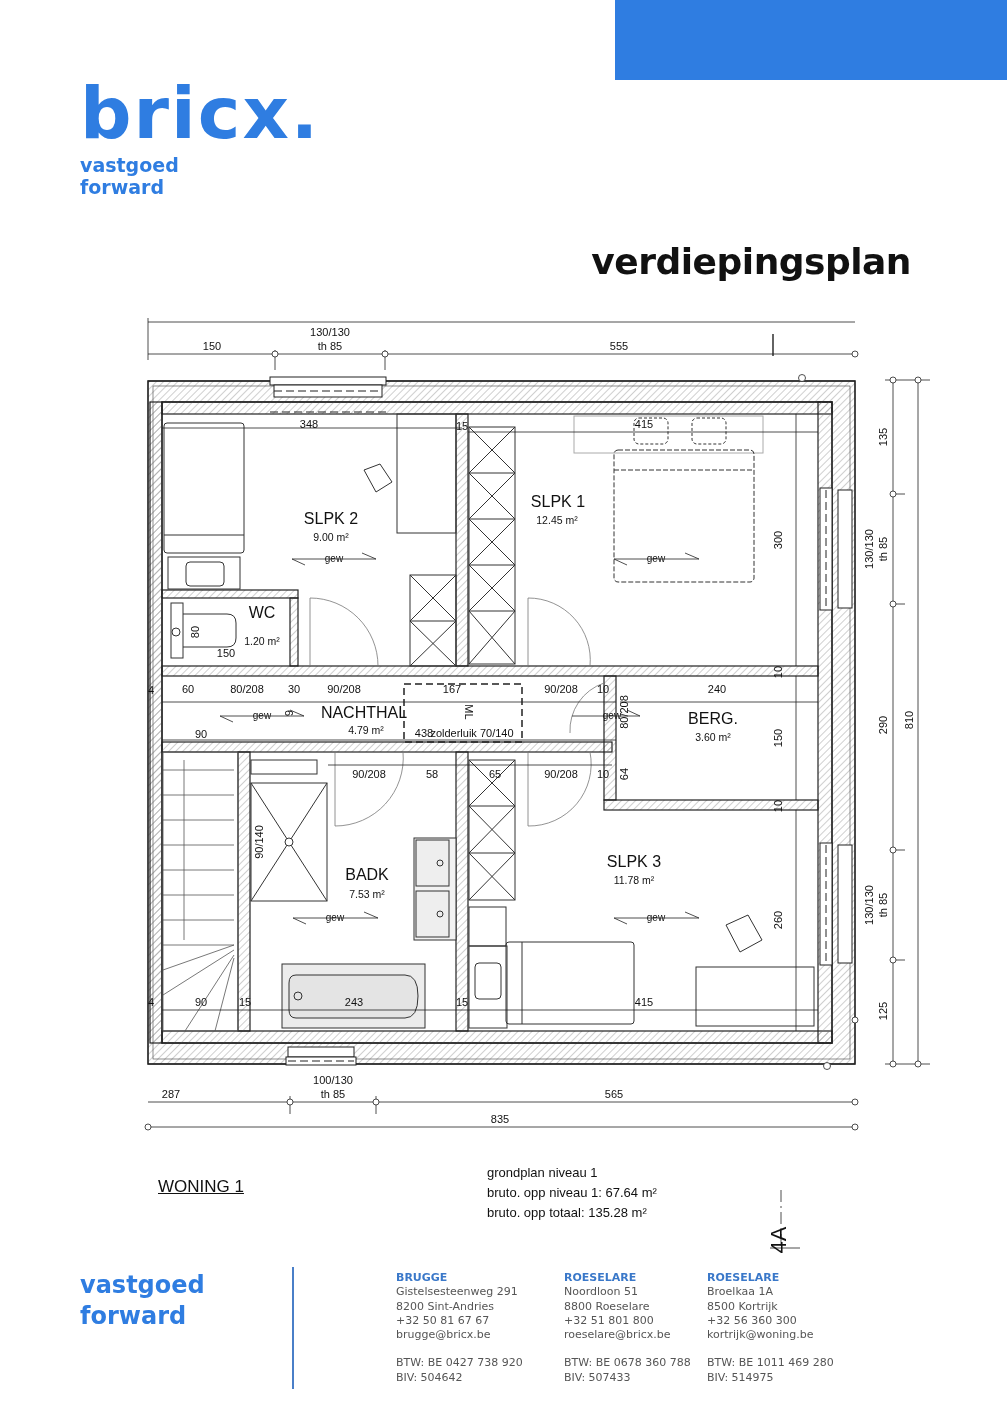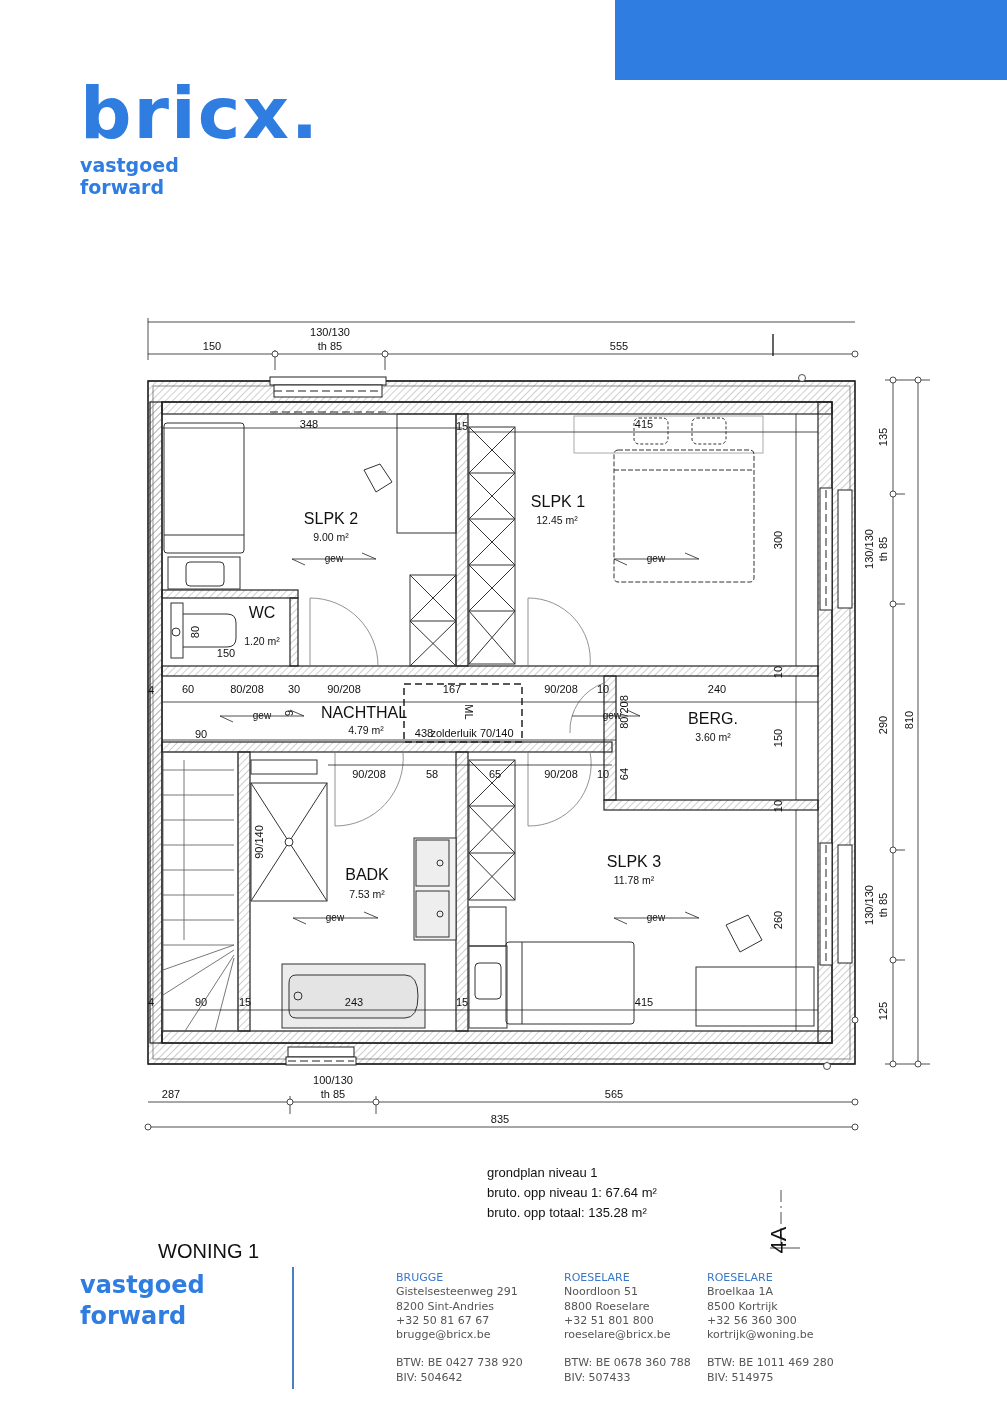--- a/index.html
+++ b/index.html
@@ -6,40 +6,41 @@
   body{width:1007px;height:1425px;position:relative;overflow:hidden;font-family:"Liberation Sans",sans-serif;color:#111;}
   .blue-bar{position:absolute;left:615px;top:0;width:392px;height:80px;background:#2f7de1;}
   .logo{position:absolute;left:80px;top:78px;color:#2f7de1;}
   .logo .brand{font-family:"DejaVu Sans",sans-serif;font-weight:bold;font-size:72px;line-height:70px;letter-spacing:2px;}
   .logo .tag{font-family:"DejaVu Sans",sans-serif;font-weight:bold;font-size:19px;line-height:22px;margin-top:6px;}
   .title{position:absolute;right:96px;top:242px;text-align:right;}
   .title .main{font-family:"DejaVu Sans",sans-serif;font-weight:bold;font-size:36px;line-height:40px;letter-spacing:-0.5px;}
   .title .sub{font-family:"DejaVu Sans",sans-serif;font-weight:bold;font-size:19px;line-height:22px;}
   svg.plan{position:absolute;left:0;top:0;}
   .plan text{font-family:"Liberation Sans",sans-serif;fill:#111;}
-  .woning{position:absolute;left:158px;top:1240px;font-size:20px;}
+  .woning{position:absolute;left:158px;top:1177px;font-size:17px;text-decoration:underline;}
   .summary{position:absolute;left:487px;top:1163px;font-size:13px;line-height:20px;}
   .footer-tag{position:absolute;left:80px;top:1270px;color:#2f7de1;font-family:"DejaVu Sans",sans-serif;font-weight:bold;font-size:24px;line-height:31px;}
   .footer-rule{position:absolute;left:292px;top:1267px;width:2px;height:122px;background:#4a7fc8;}
   .office{position:absolute;top:1271px;font-size:11px;line-height:14.3px;color:#555;font-family:"DejaVu Sans",sans-serif;}
-  .office .city{color:#3a78c9;font-weight:normal;}
+  .office .city{color:#3a78c9;font-weight:bold;}
   .office .gap{height:14px;}
 </style>
 </head>
 <body>
 
 <div class="blue-bar"></div>
 
 <div class="logo">
   <div class="brand">bricx.</div>
   <div class="tag">vastgoed</div>
   <div class="tag" style="margin-top:0">forward</div>
 </div>
 
 <div class="title">
+  <div class="main">verdiepingsplan</div>
 </div>
 
 <svg class="plan" width="1007" height="1425" viewBox="0 0 1007 1425">
   <defs>
     <pattern id="hatch" patternUnits="userSpaceOnUse" width="5" height="5" patternTransform="rotate(45)">
       <line x1="0" y1="0" x2="0" y2="5" stroke="#888" stroke-width="0.8"></line>
     </pattern>
   </defs>
 
   <g>

